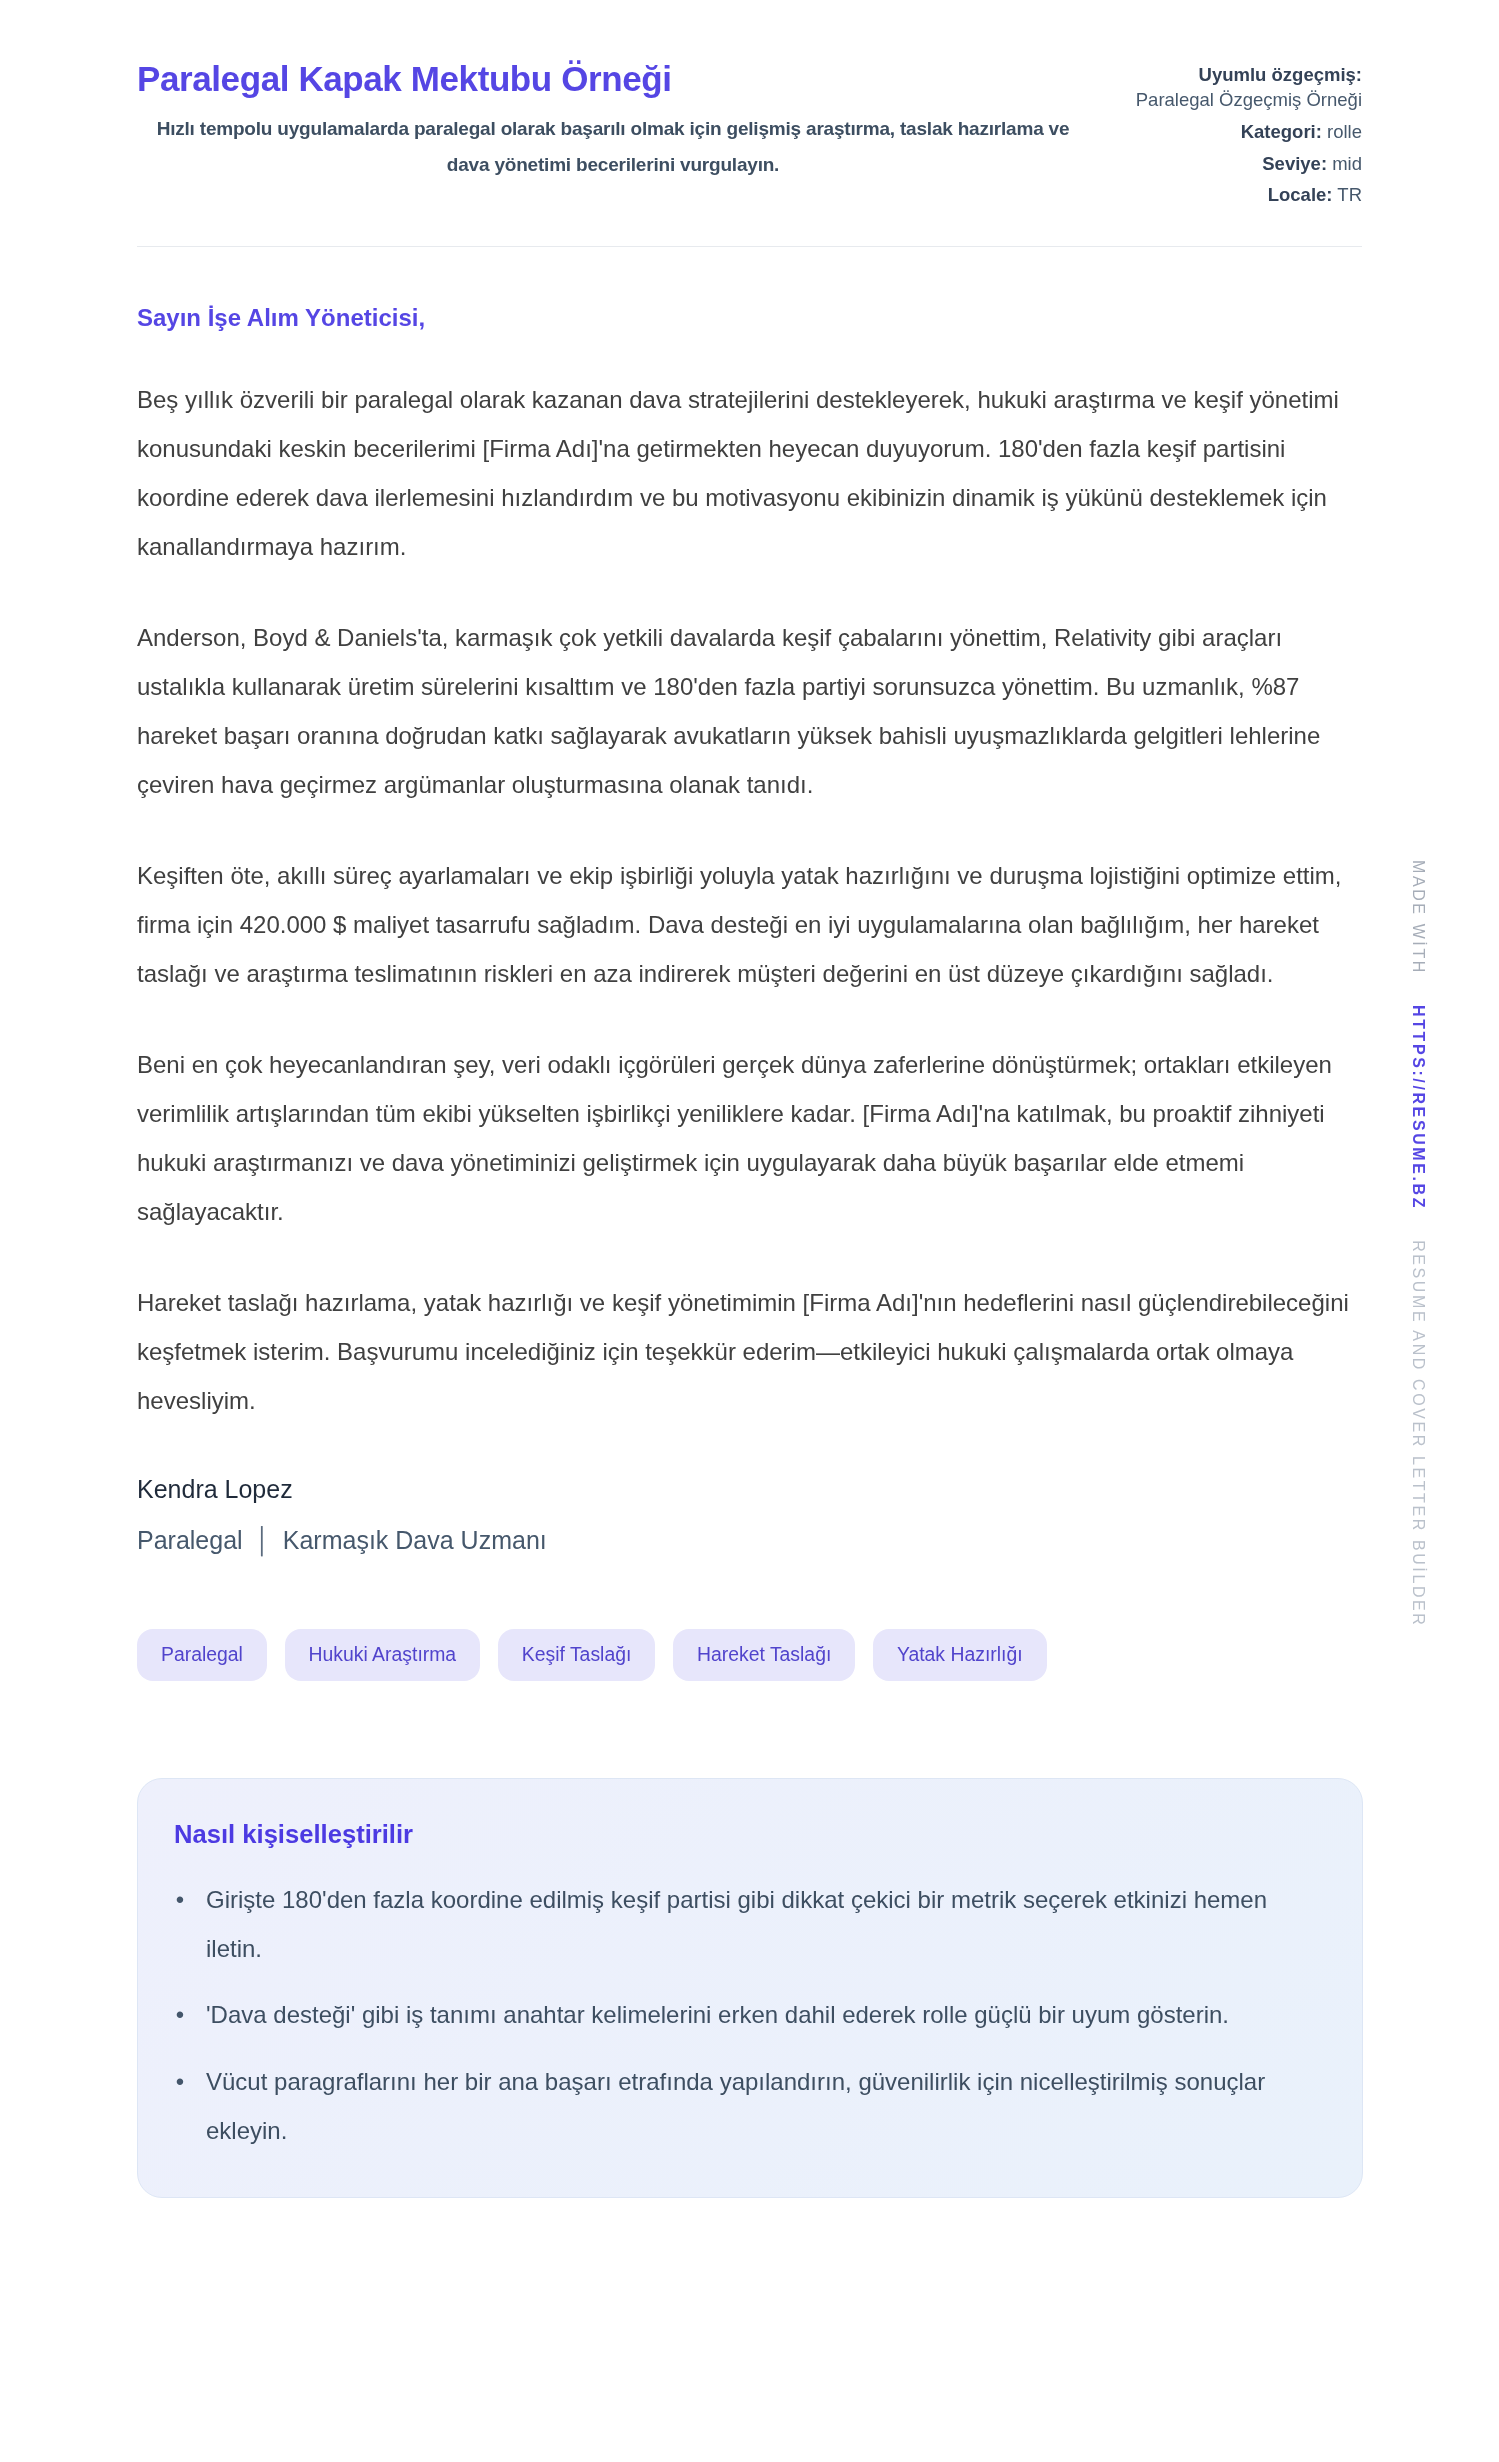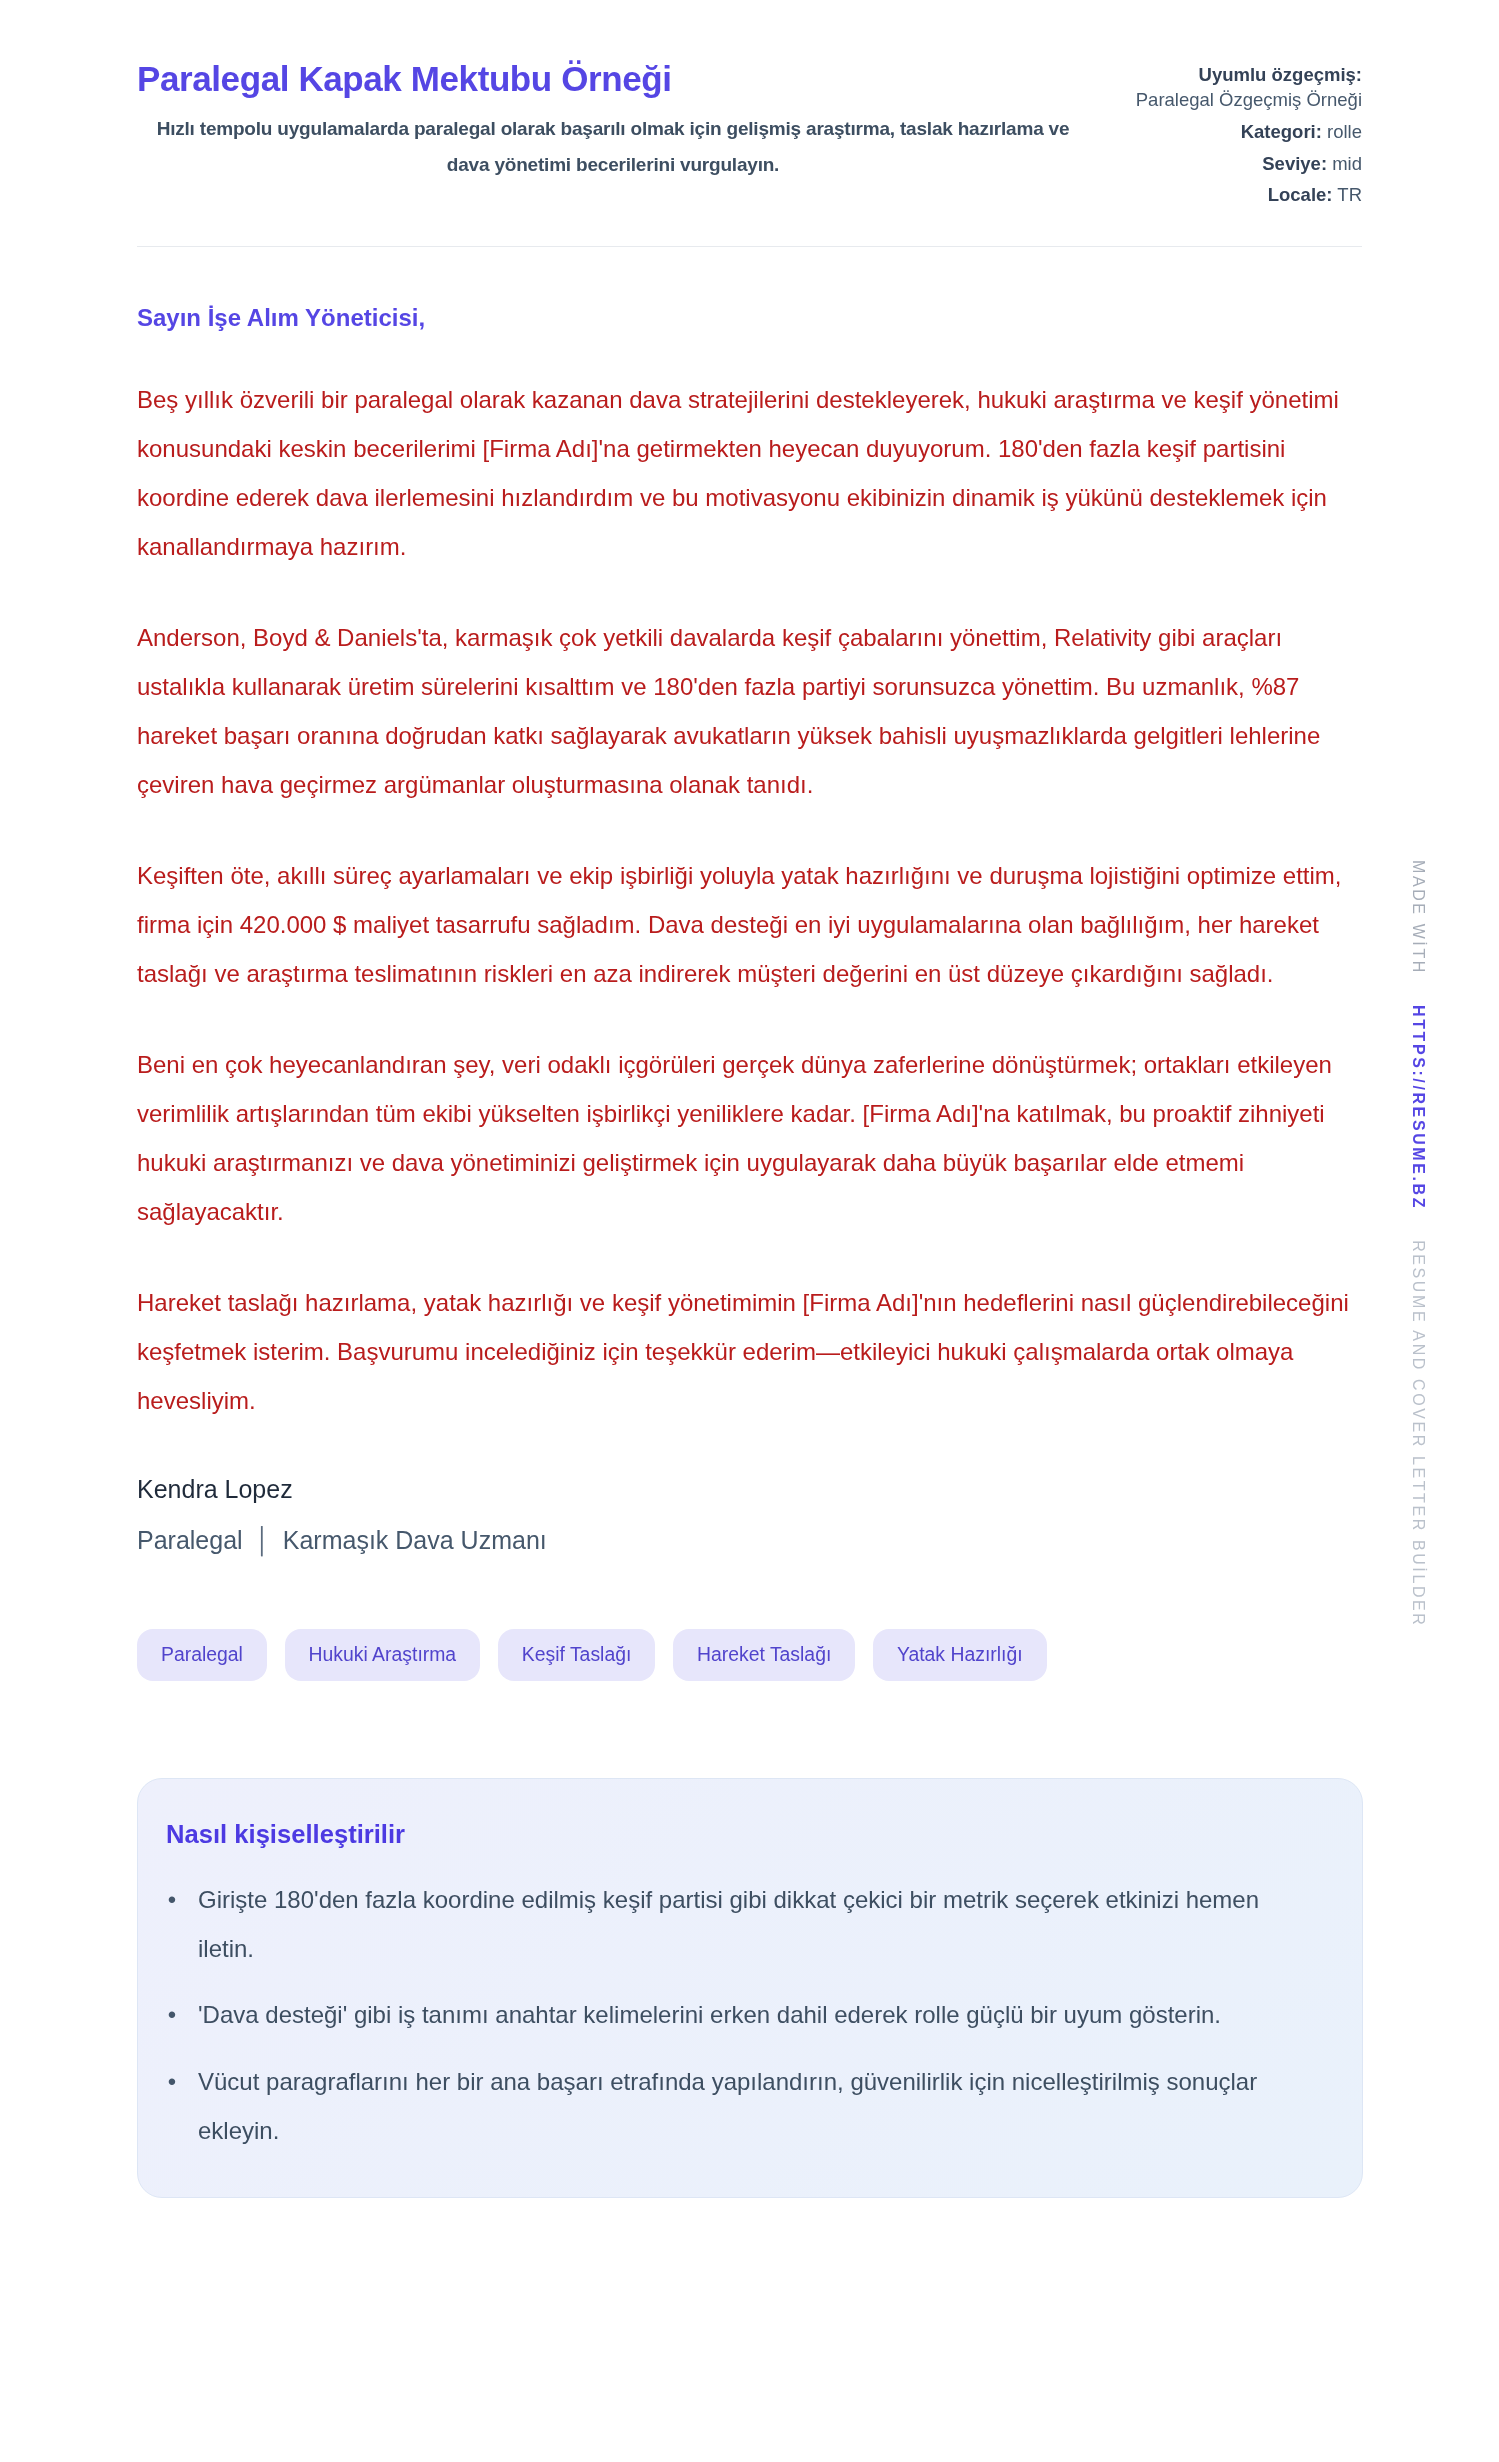--- a/index.html
+++ b/index.html
@@ -29,40 +29,40 @@
   .meta-row { margin-bottom: 6.2px; }
   .meta-label { font-weight: 700; color: #344257; }
 
   .divider { border: none; border-top: 0.9px solid #e7eaee; margin-top: 32px; }
 
   
   .greeting {
     margin-top: 56px; color: #5546e4; font-size: 24px; line-height: 30px; font-weight: 700;
   }
   .para {
-    margin-top: 42px; font-size: 24px; line-height: 49px; color: #b91c1c; max-width: 1228px;
+    margin-top: 42px; font-size: 24px; line-height: 49px; color: #404040; max-width: 1228px;
   }
   .sig-name { margin-top: 49px; font-size: 25px; line-height: 30px; font-weight: 400; color: #1f2a3a; }
   .sig-role { margin-top: 21px; font-size: 25px; line-height: 30px; color: #46586c; }
   .sig-sep { color: #5b6b7e; font-weight: 400; padding: 0 5.3px; }
 
   
   .tags { margin-top: 74px; display: flex; flex-wrap: wrap; gap: 17.6px; }
   .tag {
     display: inline-block; background: #e7e6fb; color: #5144cc;
     font-size: 19.4px; line-height: 19.4px; padding: 16px 24px;
     border-radius: 16px; cursor: pointer; white-space: nowrap;
   }
 
   
   .tips {
     margin-top: 97px; width: 1226px;
     background: linear-gradient(135deg, #eef0fc 0%, #e9f1fb 100%);
     border: 0.9px solid #dde6f5; border-radius: 25px;
-    padding: 39px 39px 42px 28px;
+    padding: 39px 39px 42px 36px;
   }
   .tips h2 {
     color: #4c3ae2; font-size: 25.6px; line-height: 32px; font-weight: 700; margin-bottom: 25px;
   }
   .tips ul { list-style: none; }
   .tips li { display: flex; align-items: flex-start; margin-bottom: 17.6px; }
   .tips li:last-child { margin-bottom: 0; }
   .tip-dot {
     width: 32px; flex-shrink: 0; color: #44566b; font-size: 24px; line-height: 49px; padding-left: 1.8px;
   }

